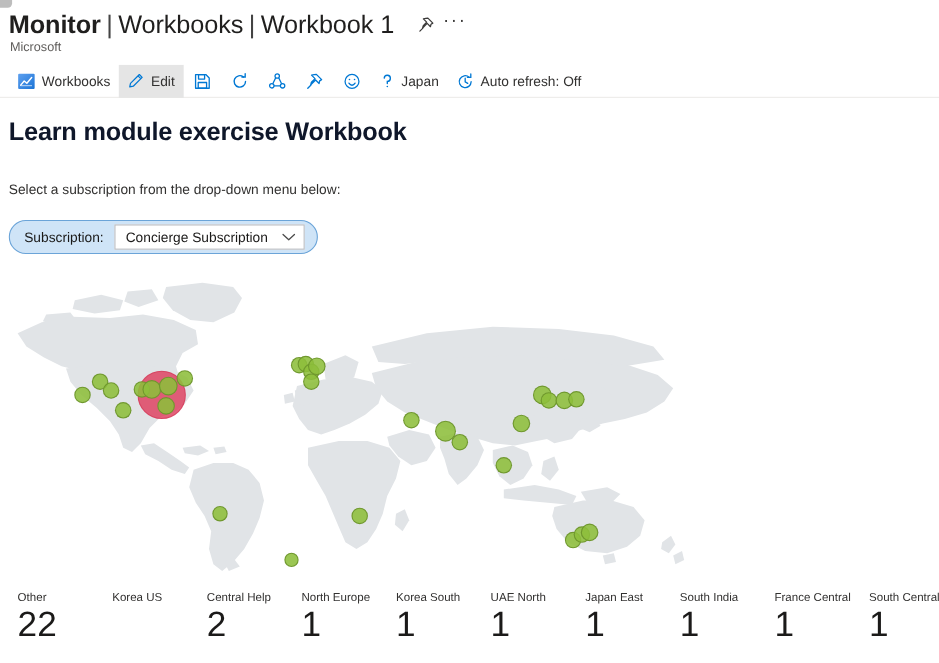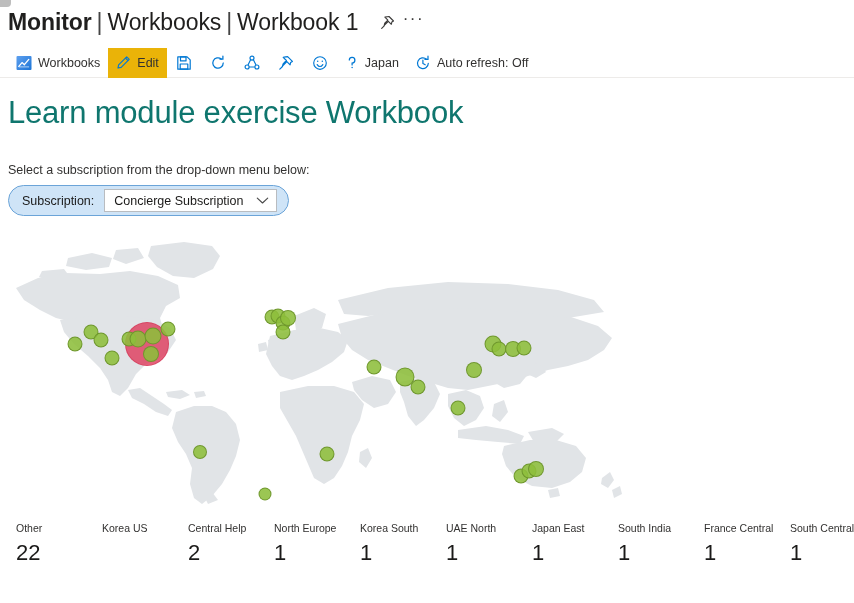--- a/index.html
+++ b/index.html
@@ -73,45 +73,45 @@
     display: flex; align-items: center; gap: 6px;
     height: 30px;
     padding: 0 8px;
     cursor: pointer;
     font-size: 12.5px;
     color: #323130;
     white-space: nowrap;
     background: transparent;
     border: none;
   }
-  .cmd-item.is-active { background: #eab308; }
+  .cmd-item.is-active { background: #e5e5e5; }
   .cmd-item .glyph { display: flex; align-items: center; justify-content: center; }
   .cmd-item .glyph svg { display: block; }
   .cmd-icon-only { padding: 0 9px; }
 
   
   .page-body { padding: 0 8px; }
 
   .wb-title {
-    font-size: 31px;
-    font-weight: 400;
-    color: #0f766e;
+    font-size: 23px;
+    font-weight: 700;
+    color: #0f172a;
     margin: 17px 0 0 0;
     letter-spacing: -0.2px;
   }
 
   .wb-desc {
     font-size: 12.5px;
     color: #323130;
     margin-top: 32px;
   }
 
   
   .param-bar {
-    margin-top: 8px;
+    margin-top: 21px;
     display: inline-flex;
     align-items: center;
     gap: 0;
     background: #cfe4f7;
     border: 1px solid #6ba4d8;
     border-radius: 17px;
     height: 31px;
     padding: 0 11px 0 13px;
   }
   .param-label {
@@ -168,21 +168,21 @@
     width: 86px;
     flex: 0 0 86px;
   }
   .stat-label {
     font-size: 10.5px;
     color: #323130;
     white-space: nowrap;
     line-height: 13px;
   }
   .stat-value {
-    font-size: 22px;
+    font-size: 32px;
     font-weight: 400;
     color: #1b1a19;
     line-height: 31px;
     margin-top: 2px;
   }
 </style>
 </head>
 <body>
 
 <div class="corner-artifact"></div>
@@ -200,20 +200,21 @@
           <svg width="15" height="15" viewBox="0 0 16 16" fill="none" stroke="#3b3a39" stroke-width="1.2" stroke-linecap="round" stroke-linejoin="round">
             <path d="M9.6 1.6l4.8 4.8-1.8 1.1-.5 2.4-3.2-3.2-4.4 4.4.6-2.3 3.3-3.3-3.2-3.2 2.4-.5z"></path>
             <path d="M4.5 11.5L1.8 14.2"></path>
           </svg>
         </span>
       </button>
       <button class="hdr-icon-btn ellipsis-btn">···</button>
     </div>
   </div>
 
+  <div class="subtitle">Microsoft</div>
 </div>
 
 <div class="command-bar">
 
   <button class="cmd-item">
     <span class="glyph">
       <svg width="16" height="16" viewBox="0 0 16 16">
         <defs>
           <linearGradient id="wbg" x1="0" y1="0" x2="1" y2="1">
             <stop offset="0%" stop-color="#5ea0ef"></stop>

